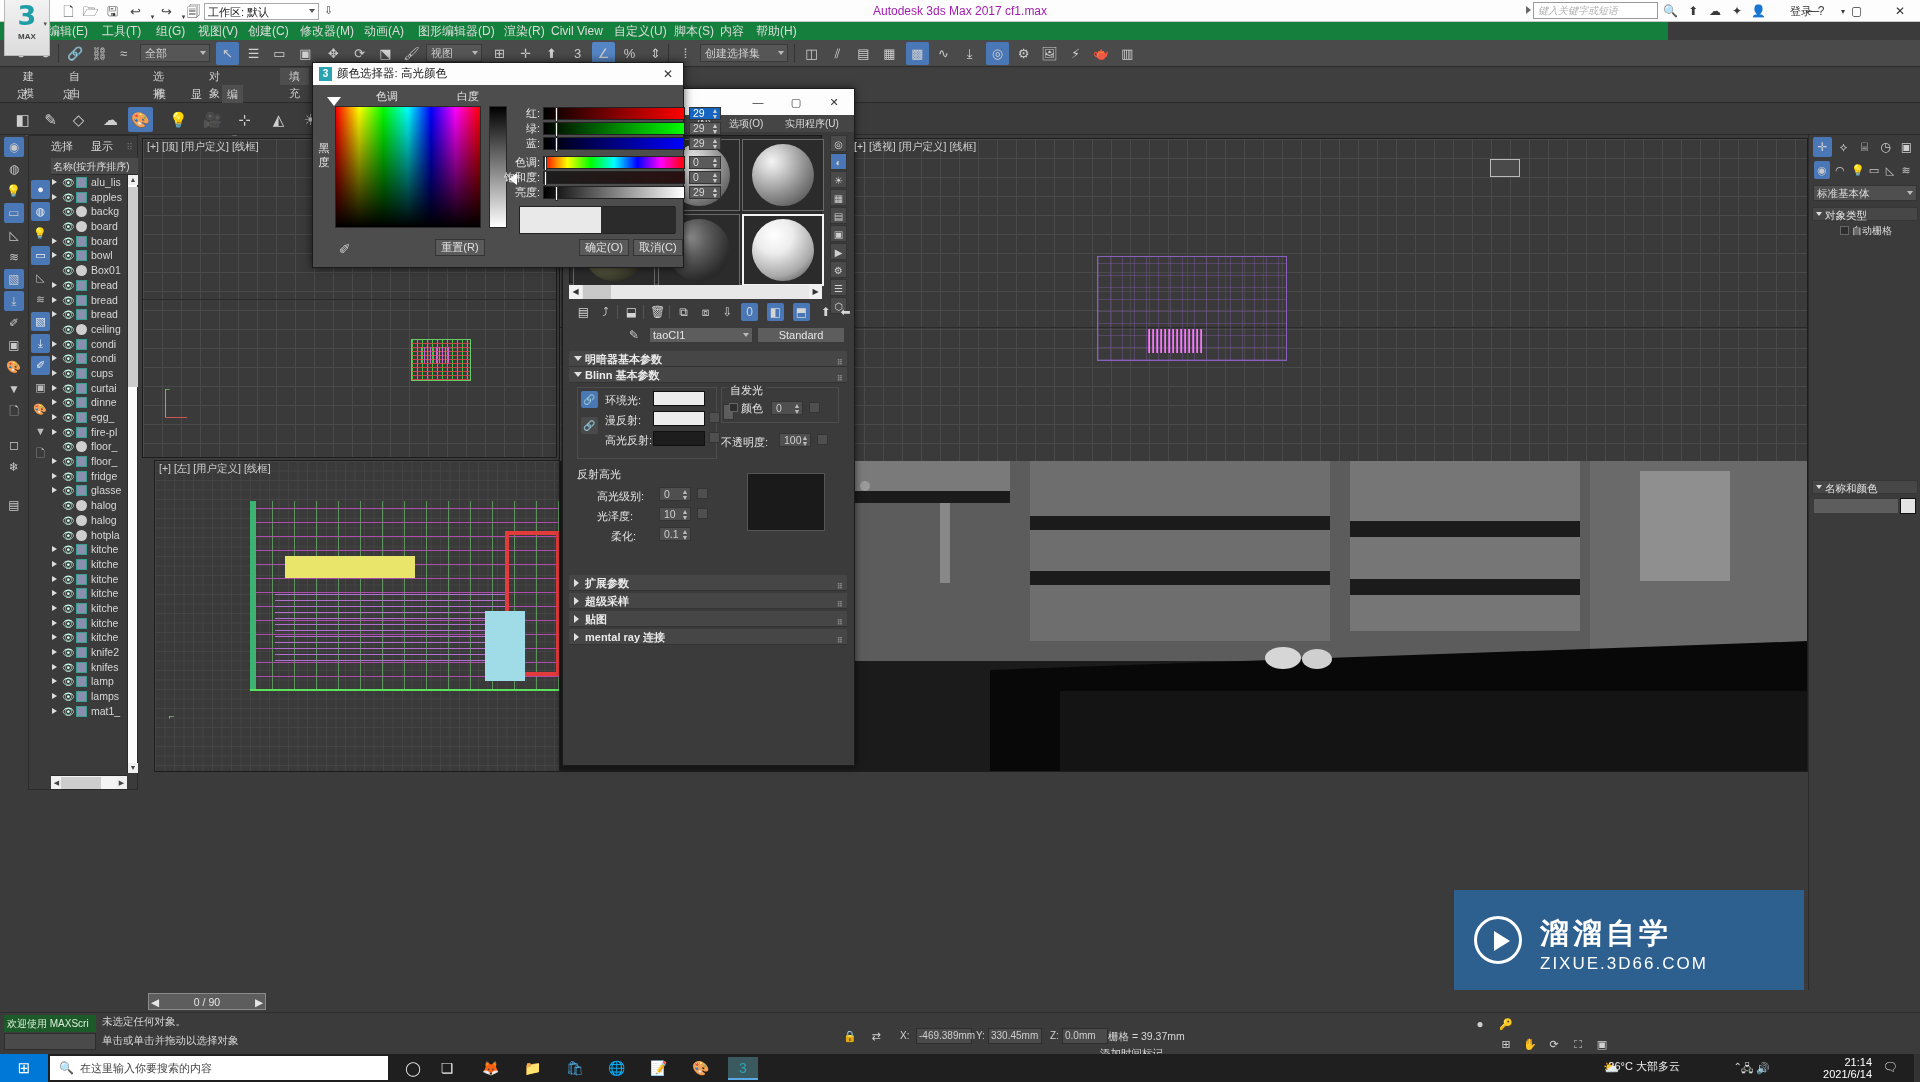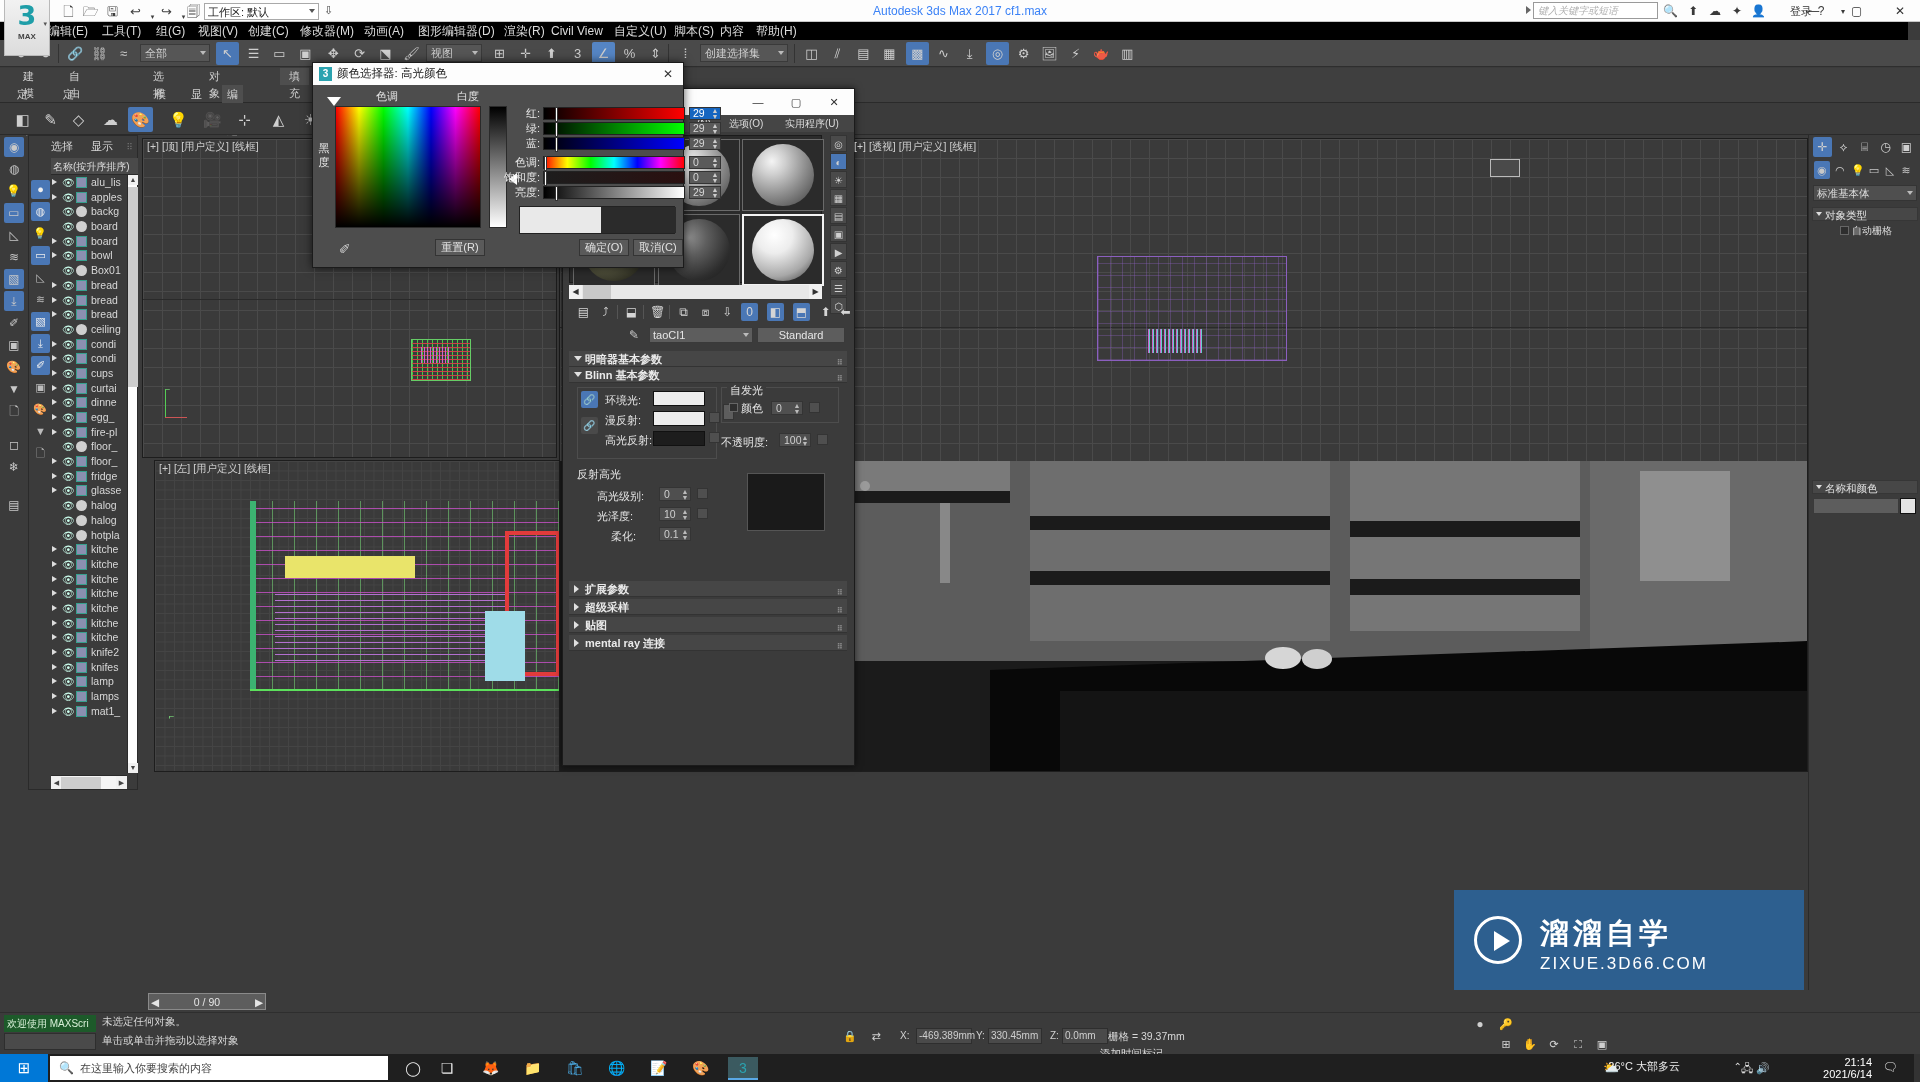--- a/index.html
+++ b/index.html
@@ -19,36 +19,36 @@
   #logo-box .gcar { position:absolute; right:2px; top:20px; font-size:7px; color:#555;}
   .qicon { position:absolute; top:3px; width:17px; height:17px; cursor:default;
     color:#3f3f3f; font-size:13px; text-align:center; line-height:17px; }
   #ws-combo { position:absolute; left:204px; top:3px; width:115px; height:17px;
     background:#fff; border:1px solid #a9a9a9; font-size:11px; color:#222;
     padding:1px 3px; line-height:15px; }
   #ws-combo .arr { position:absolute; right:3px; top:5px; border-left:3.5px solid transparent;
      border-right:3.5px solid transparent; border-top:4px solid #555;}
   #ws-more { position:absolute; left:324px; top:4px; font-size:11px; color:#444;}
   #app-title { position:absolute; left:0; top:0; width:1920px; text-align:center;
-    line-height:22px; font-size:12px; color:#3b82f6; }
+    line-height:22px; font-size:12px; color:#a21caf; }
   #search-box { position:absolute; right:262px; top:2px; width:125px; height:17px;
     background:#fff; border:1px solid #9a9a9a; font-size:10px; color:#b0b0b0;
     padding:1px 4px; font-style:italic; line-height:14px; }
   #search-tri { position:absolute; right:389px; top:6px;
     border-top:4px solid transparent; border-bottom:4px solid transparent; border-left:5px solid #666; }
   .tb-ic { position:absolute; top:3px; width:18px; height:17px; text-align:center;
     line-height:17px; font-size:12px; color:#3a3a3a; }
   #signin { position:absolute; right:108px; top:4px; font-size:11px; color:#333; }
   #win-btns { position:absolute; right:0; top:0; height:22px; }
   #win-btns span { display:inline-block; width:40px; height:22px; text-align:center;
     line-height:22px; font-size:12px; color:#333; }
 
   
-  #menubar { position:absolute; left:0; top:22px; width:1908px; height:18px;
-    background:#000000; }
+  #menubar { position:absolute; left:0; top:22px; width:1668px; height:18px;
+    background:#15803d; }
   #menubar .mi { position:absolute; top:0; height:18px; line-height:18px;
     font-size:12px; color:#dcdcdc; padding:0 6px; white-space:nowrap;}
 
   
   #maintoolbar { position:absolute; left:0; top:40px; width:1920px; height:27px;
     background:#4a4a4a; border-bottom:1px solid #2e2e2e; }
   .tool { position:absolute; top:2px; width:23px; height:23px; border-radius:2px;
     text-align:center; line-height:23px; font-size:13px; color:#cfcfcf; }
   .tool.sel { background:#4a77b5; }
   .tool.sel2 { background:#5585c4; }
@@ -1083,21 +1083,21 @@
 
       <div class="me-lbl" style="position:absolute;left:42px;top:146px">柔化:</div>
       <div class="spin" style="left:90px;top:144px;width:32px;height:14px">
         <span>0.1</span>
         <span class="spinarr">▲<br>▼</span>
       </div>
 
       <div style="position:absolute;left:178px;top:90px;width:78px;height:58px;background:#1a1a1a;border:1px solid #555;"></div>
     </div>
 
-    <div class="mrhdr" style="margin-top:6px">
+    <div class="mrhdr" style="">
       <span class="tri right"></span>
       <span>扩展参数</span>
       <span class="dots">⠿</span>
     </div>
     <div class="mrhdr" style="margin-top:2px">
       <span class="tri right"></span>
       <span>超级采样</span>
       <span class="dots">⠿</span>
     </div>
     <div class="mrhdr" style="margin-top:2px">

